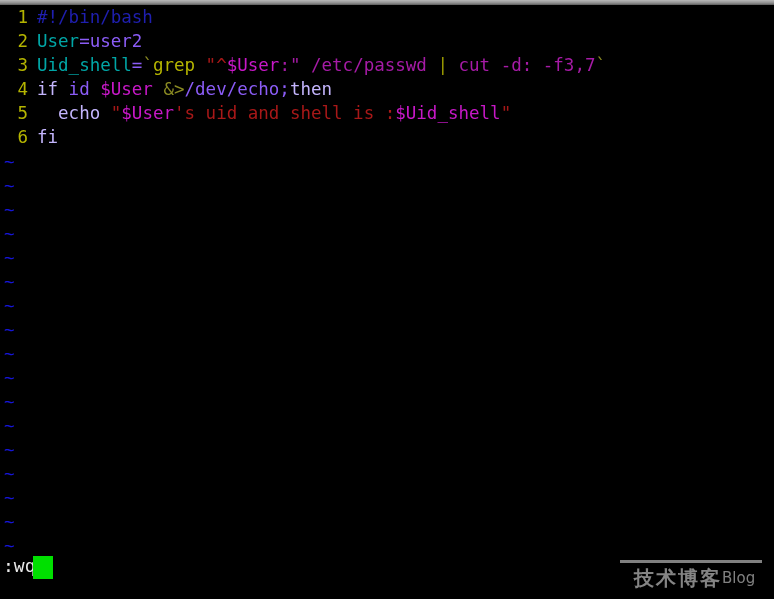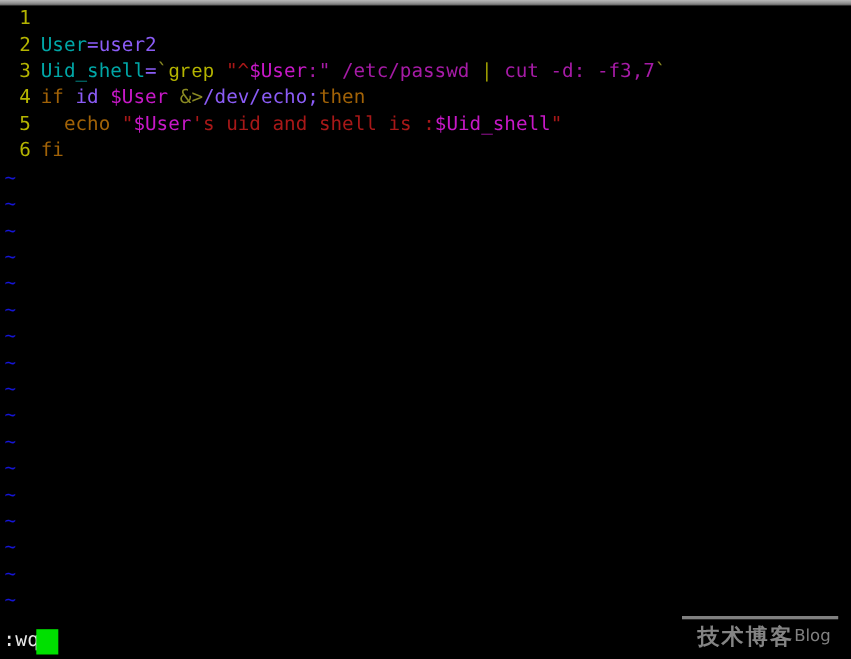--- a/index.html
+++ b/index.html
@@ -61,32 +61,32 @@
     left: 4px;
     color: #1515d6;
     font-size: 17.5px;
     line-height: 24px;
     white-space: pre;
   }
   
   .c-comment  { color: #1f1fb0; }
   .c-white    { color: #8b5cf6; }
   .c-ident    { color: #00a6a6; }
-  .c-keyword  { color: #a16207; }
+  .c-keyword  { color: #c4b5fd; }
   .c-string   { color: #a81818; }
   .c-var      { color: #c718c7; }
-  .c-cmd      { color: #b5b500; font-family: Liberation Mono, monospace; }
+  .c-cmd      { color: #b5b500; }
   .c-magenta  { color: #a61ba6; }
   .c-pipe     { color: #9a9a00; }
   .c-backtick { color: #8a8a22; }
 
   #statusline {
     position: absolute;
     left: 0;
-    bottom: 0;
+    bottom: 16px;
     width: 774px;
     height: 34px;
     line-height: 34px;
     white-space: pre;
   }
   #status-text {
     position: absolute;
     left: 3px;
     top: 0;
     color: #e8e8e8;
@@ -154,21 +154,21 @@
 </style>
 </head>
 <body>
 
 <div id="screen" style="background: rgb(0, 0, 0);">
 
   <div id="top-border"></div>
 
   <div id="editor">
     <div id="code-lines">
-        <div class="row" style="top: 0px;"><span class="lineno">1</span></div>
+        <div class="row" style="top: 0px;"><span class="lineno">1</span><span class="codetext"><span class="c-comment">#!/bin/bash</span></span></div>
         <div class="row" style="top: 24px;"><span class="lineno">2</span><span class="codetext"><span class="c-ident">User</span><span class="c-white">=user2</span></span></div>
         <div class="row" style="top: 48px;"><span class="lineno">3</span><span class="codetext"><span class="c-ident">Uid_shell</span><span class="c-white">=</span><span class="c-backtick">`</span><span class="c-cmd">grep </span><span class="c-string">"^</span><span class="c-var">$User</span><span class="c-magenta">:"</span><span class="c-magenta"> /etc/passwd </span><span class="c-pipe">|</span><span class="c-magenta"> cut -d: -f3,7</span><span class="c-backtick">`</span></span></div>
         <div class="row" style="top: 72px;"><span class="lineno">4</span><span class="codetext"><span class="c-keyword">if </span><span class="c-white">id </span><span class="c-var">$User</span><span class="c-white"> </span><span class="c-backtick">&amp;&gt;</span><span class="c-white">/dev/echo;</span><span class="c-keyword">then</span></span></div>
         <div class="row" style="top: 96px;"><span class="lineno">5</span><span class="codetext"><span class="c-white">  </span><span class="c-keyword">echo </span><span class="c-string">"</span><span class="c-var">$User</span><span class="c-string">'s uid and shell is :</span><span class="c-var">$Uid_shell</span><span class="c-string">"</span></span></div>
         <div class="row" style="top: 120px;"><span class="lineno">6</span><span class="codetext"><span class="c-keyword">fi</span></span></div>
       </div>
     <div id="tilde-lines">
         <div class="tilde" style="top: 145px;">~</div>
         <div class="tilde" style="top: 169px;">~</div>
         <div class="tilde" style="top: 193px;">~</div>

